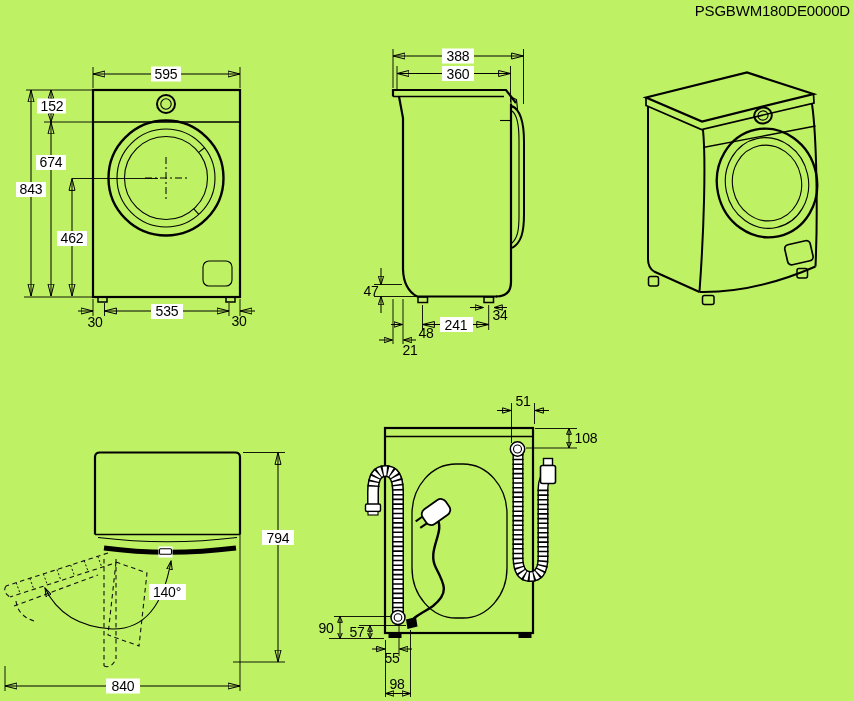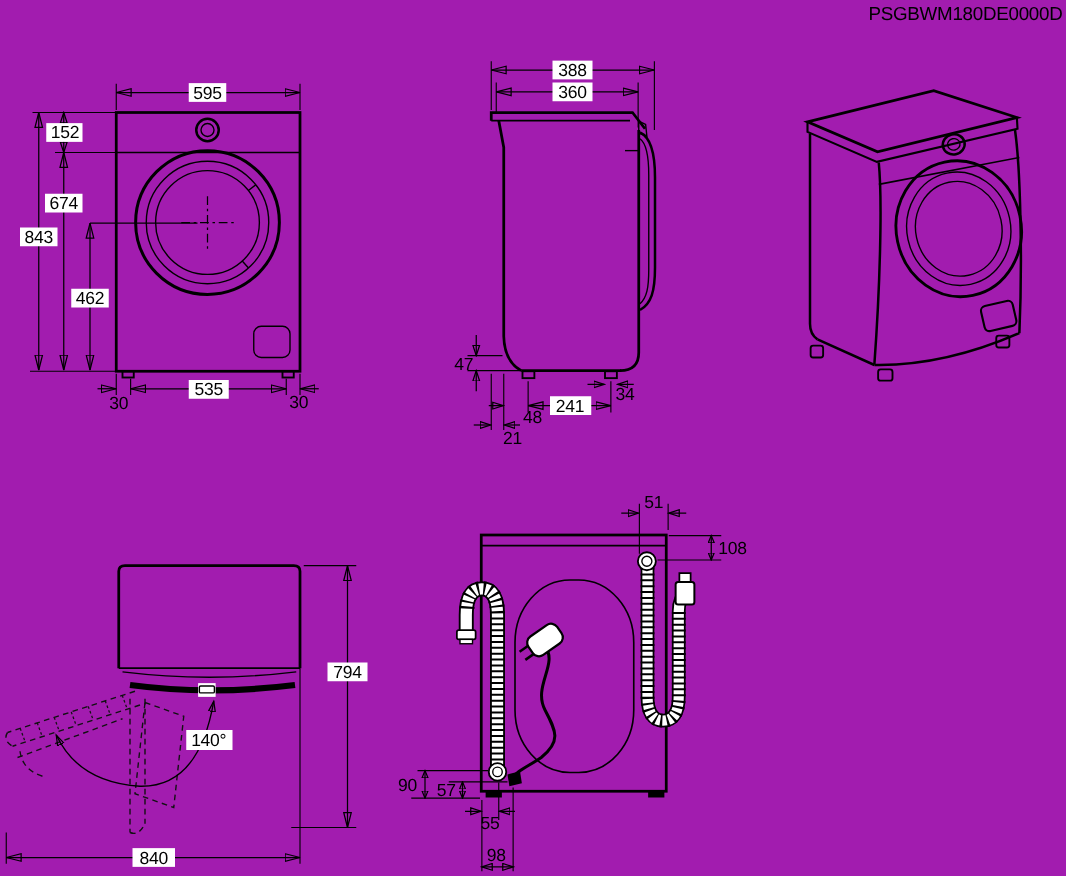--- a/index.html
+++ b/index.html
@@ -1,16 +1,16 @@
 <!DOCTYPE html>
 <html><head>
 <meta charset="utf-8">
 <style>
   html,body{margin:0;padding:0;background:#fff;}
-  .canvas{position:relative;width:853px;height:701px;background:#a21caf;overflow:hidden;
+  .canvas{position:relative;width:853px;height:701px;background:#bef264;overflow:hidden;
           font-family:"Liberation Sans",sans-serif;}
   svg{position:absolute;left:0;top:0;}
   svg line,svg path,svg rect,svg circle,svg ellipse{stroke:#000;fill:none;}
   .o{stroke-width:2.2;}          
   .o2{stroke-width:2;}
   .m{stroke-width:1.3;}          
   .t{stroke-width:1.1;}          
   .ext{stroke-width:0.9;}        
   .dim{stroke-width:1;}
   .lbl{fill:#fff;stroke:none;}

